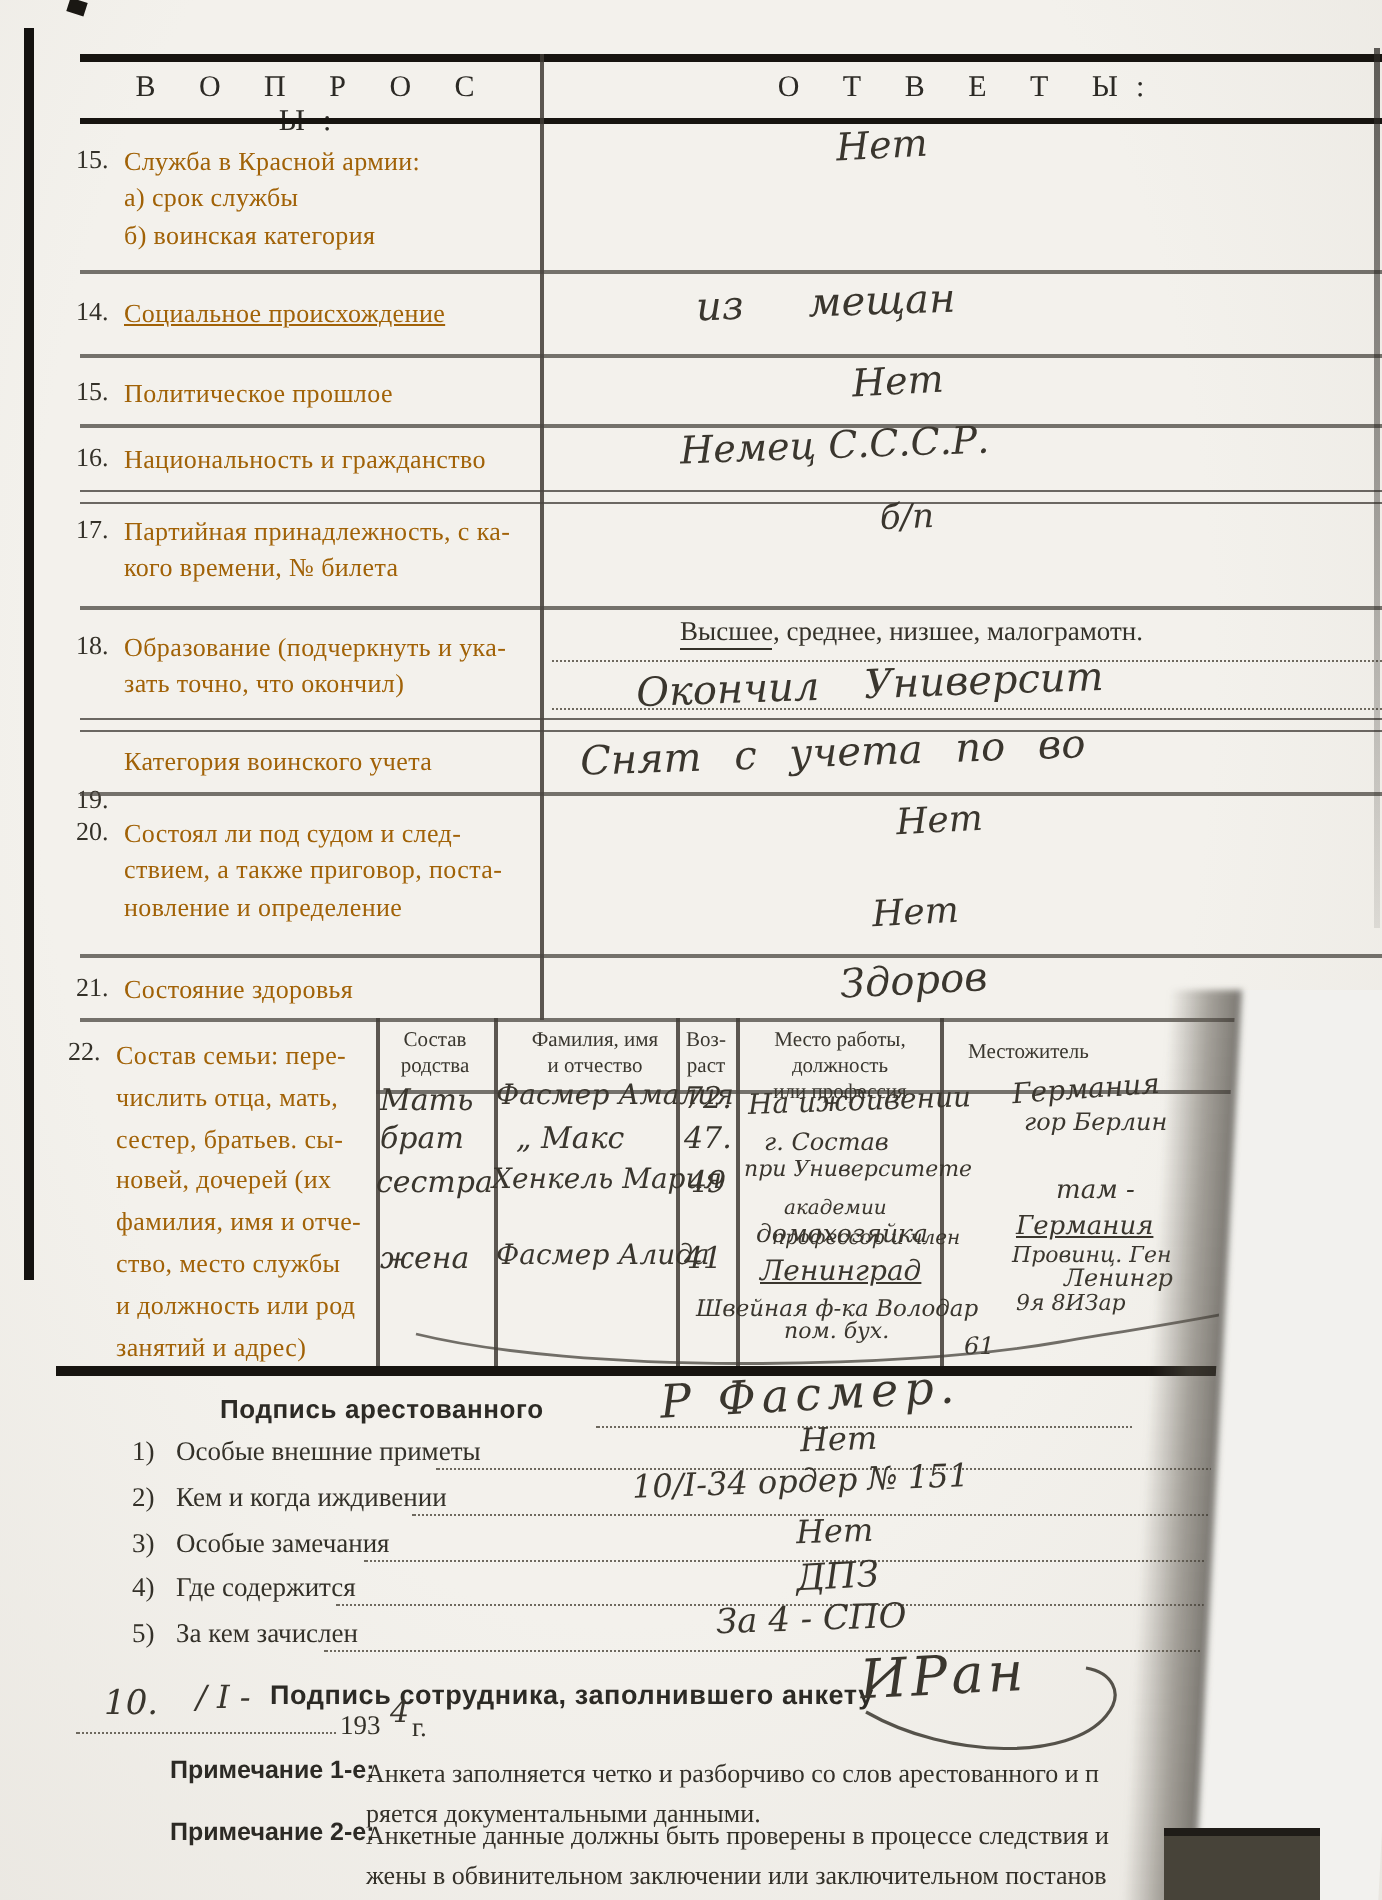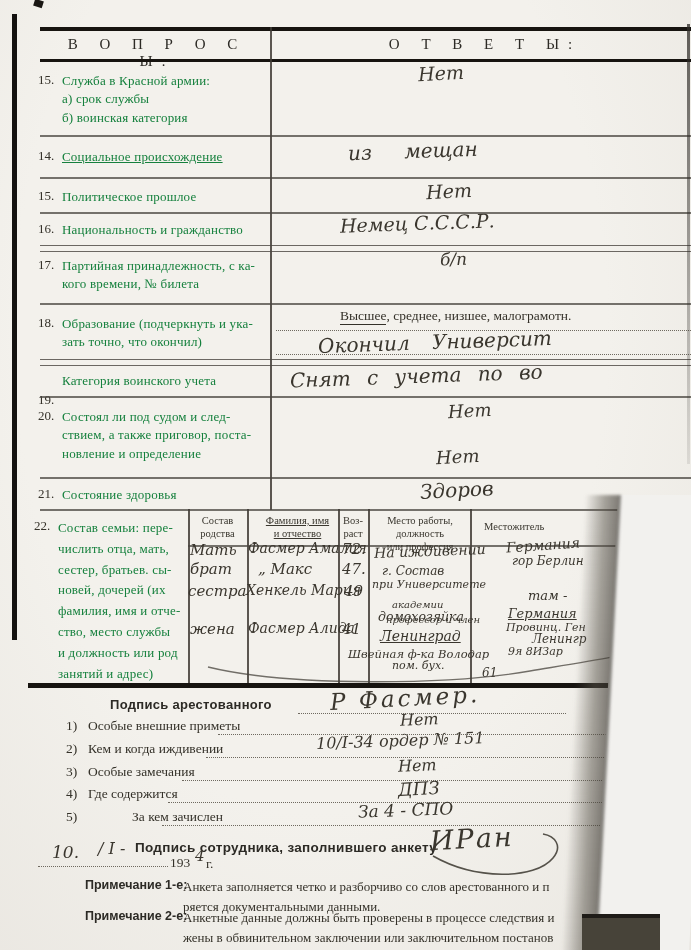--- a/index.html
+++ b/index.html
@@ -3,21 +3,21 @@
 <meta charset="utf-8">
 <style>
   html,body{margin:0;padding:0;}
   body{width:691px;height:950px;position:relative;overflow:hidden;
        background:radial-gradient(ellipse at 45% 35%, #f3f1ec 55%, #e9e6e0 100%);
        font-family:"Liberation Serif", serif;color:#2e2b27;}
   .abs{position:absolute;}
   .pre{white-space:pre-line;}
   
   .qnum{font-size:13px;color:#343129;}
-  .qtext{font-size:13px;line-height:1.42;color:#15803d;letter-spacing:.2px;}
+  .qtext{font-size:13px;line-height:1.42;color:#a16207;letter-spacing:.2px;}
   .hdr{font-size:15px;letter-spacing:9px;color:#2c2a25;font-weight:bold;}
   .famhdr{font-size:10.5px;line-height:1.25;text-align:center;color:#3a372f;}
   .blabel{font-family:"Liberation Sans", sans-serif;font-size:13px;font-weight:bold;color:#2c2a25;letter-spacing:.3px;}
   .ilabel{font-size:13.5px;color:#343129;}
   .note-l{font-family:"Liberation Sans", sans-serif;font-size:12.5px;font-weight:bold;color:#2c2a25;}
   .note-t{font-size:13px;line-height:1.5;color:#343129;}
   
   .thick{background:#171410;height:4px;}
   .sep{height:2px;background:#4a4540;opacity:.75;}
   .sep2{height:5px;border-top:1.5px solid #4a4540;border-bottom:1.5px solid #4a4540;opacity:.8;}
@@ -112,21 +112,21 @@
 
 <div class="abs vline" style="left:188px;top:509px;height:174px;"></div>
 <div class="abs vline" style="left:247px;top:509px;height:174px;"></div>
 <div class="abs vline" style="left:338px;top:509px;height:174px;"></div>
 <div class="abs vline" style="left:368px;top:509px;height:174px;"></div>
 <div class="abs vline" style="left:470px;top:509px;height:174px;"></div>
 <div class="abs sep" style="left:188px;top:545px;width:472px;height:1.5px;"></div>
 
 <div class="abs famhdr pre" style="left:189px;top:514px;width:57px;">Состав
 родства</div>
-<div class="abs famhdr pre" style="left:248px;top:514px;width:99px;text-decoration:underline;">Фамилия, имя
+<div class="abs famhdr pre" style="left:248px;top:514px;width:99px;">Фамилия, имя
 и отчество</div>
 <div class="abs famhdr pre" style="left:338px;top:514px;width:30px;">Воз-
 раст</div>
 <div class="abs famhdr pre" style="left:370px;top:514px;width:100px;">Место работы, должность
 или профессия</div>
 <div class="abs famhdr" style="left:472px;top:520px;width:130px;text-align:left;padding-left:12px;">Местожитель</div>
 
 <div class="abs hw" style="left:190px;top:541px;font-size:15px;">Мать</div>
 <div class="abs hw" style="left:190px;top:560px;font-size:15px;">брат</div>
 <div class="abs hw" style="left:188px;top:582px;font-size:15px;">сестра</div>
@@ -185,21 +185,21 @@
 <div class="abs ilabel" style="left:88px;top:764px;">Особые замечания</div>
 <div class="abs dot" style="left:182px;top:780px;width:466px;"></div>
 <div class="abs hw r2" style="left:398px;top:756px;font-size:16px;">Нет</div>
 
 <div class="abs ilabel" style="left:66px;top:786px;">4)</div>
 <div class="abs ilabel" style="left:88px;top:786px;">Где содержится</div>
 <div class="abs dot" style="left:168px;top:802px;width:480px;"></div>
 <div class="abs hw r3" style="left:398px;top:778px;font-size:18px;">ДПЗ</div>
 
 <div class="abs ilabel" style="left:66px;top:809px;">5)</div>
-<div class="abs ilabel" style="left:88px;top:809px;margin-left:44px;">За кем зачислен</div>
+<div class="abs ilabel" style="left:88px;top:809px;">За кем зачислен</div>
 <div class="abs dot" style="left:162px;top:825px;width:490px;"></div>
 <div class="abs hw r2" style="left:358px;top:800px;font-size:17px;">За  4 - СПО</div>
 
 <div class="abs blabel" style="left:135px;top:840px;font-size:13.5px;">Подпись сотрудника, заполнившего анкету</div>
 <div class="abs hw r3" style="left:430px;top:823px;font-size:27px;letter-spacing:2px;">ИРан</div>
 <svg class="abs" style="left:425px;top:828px;" width="150" height="60" viewBox="0 0 150 60">
   <path d="M 8,28 C 50,52 110,52 128,30 C 138,18 130,8 118,6" stroke="#3a362e" stroke-width="1.6" fill="none" opacity="0.85"></path>
 </svg>
 
 <div class="abs hw" style="left:52px;top:842px;font-size:17px;">10.</div>

